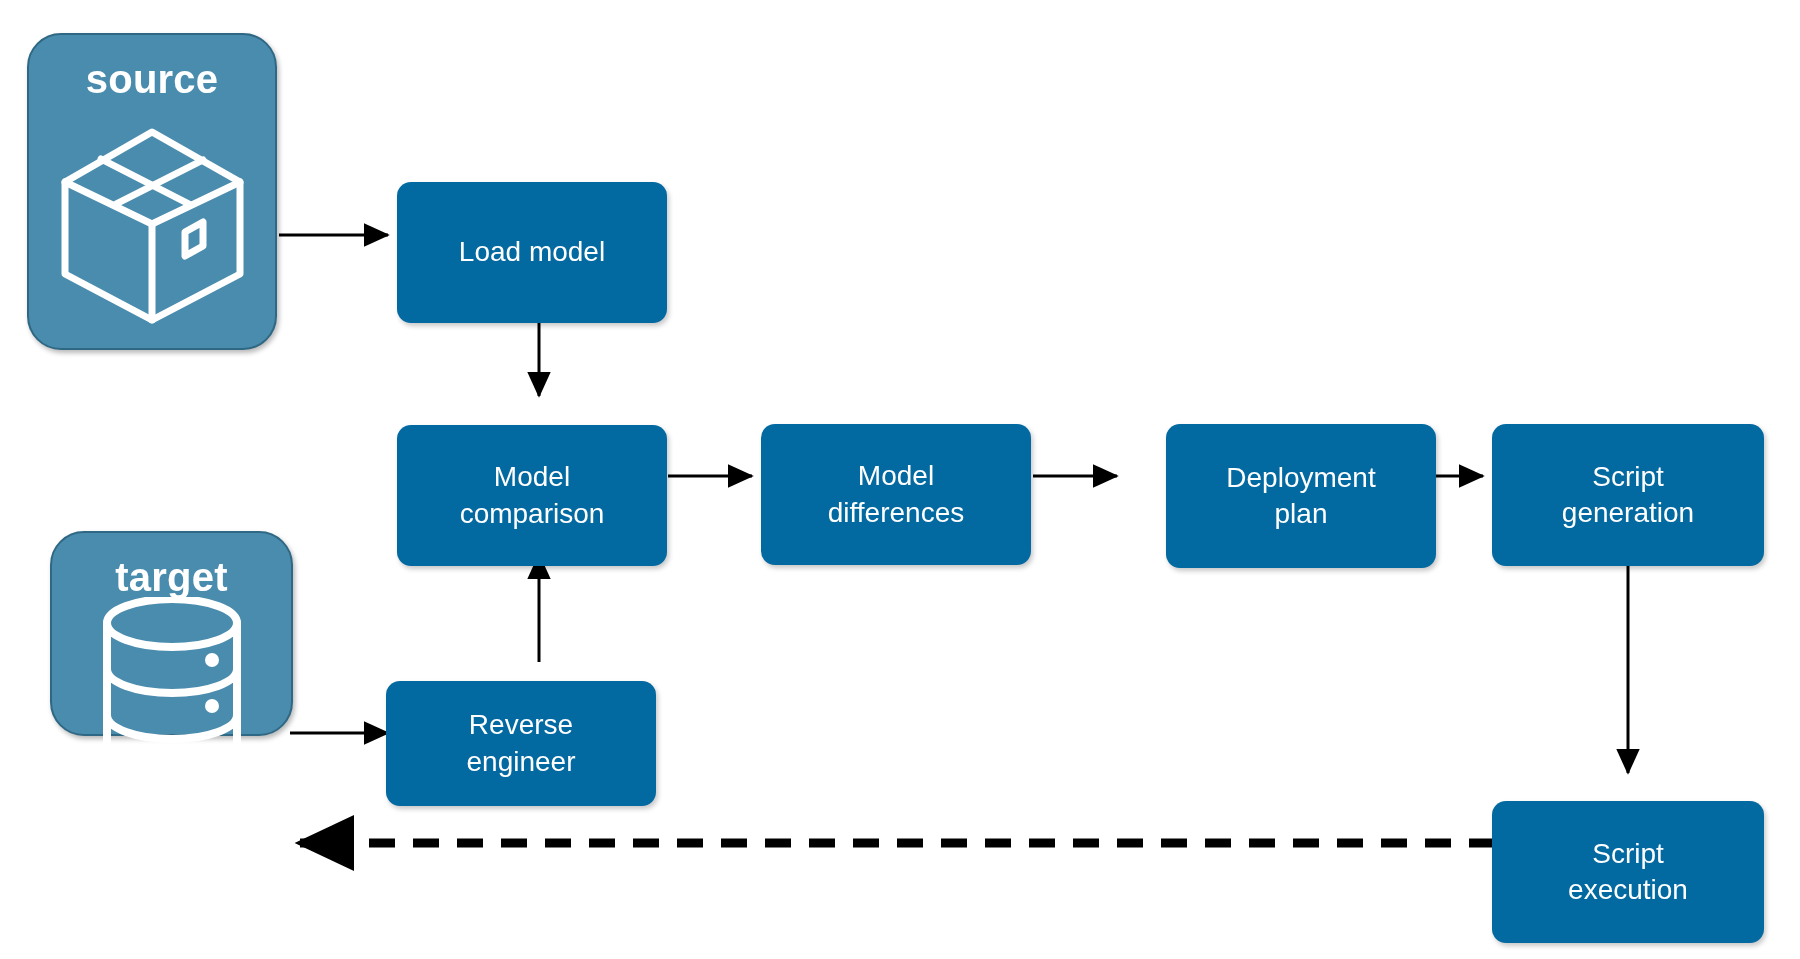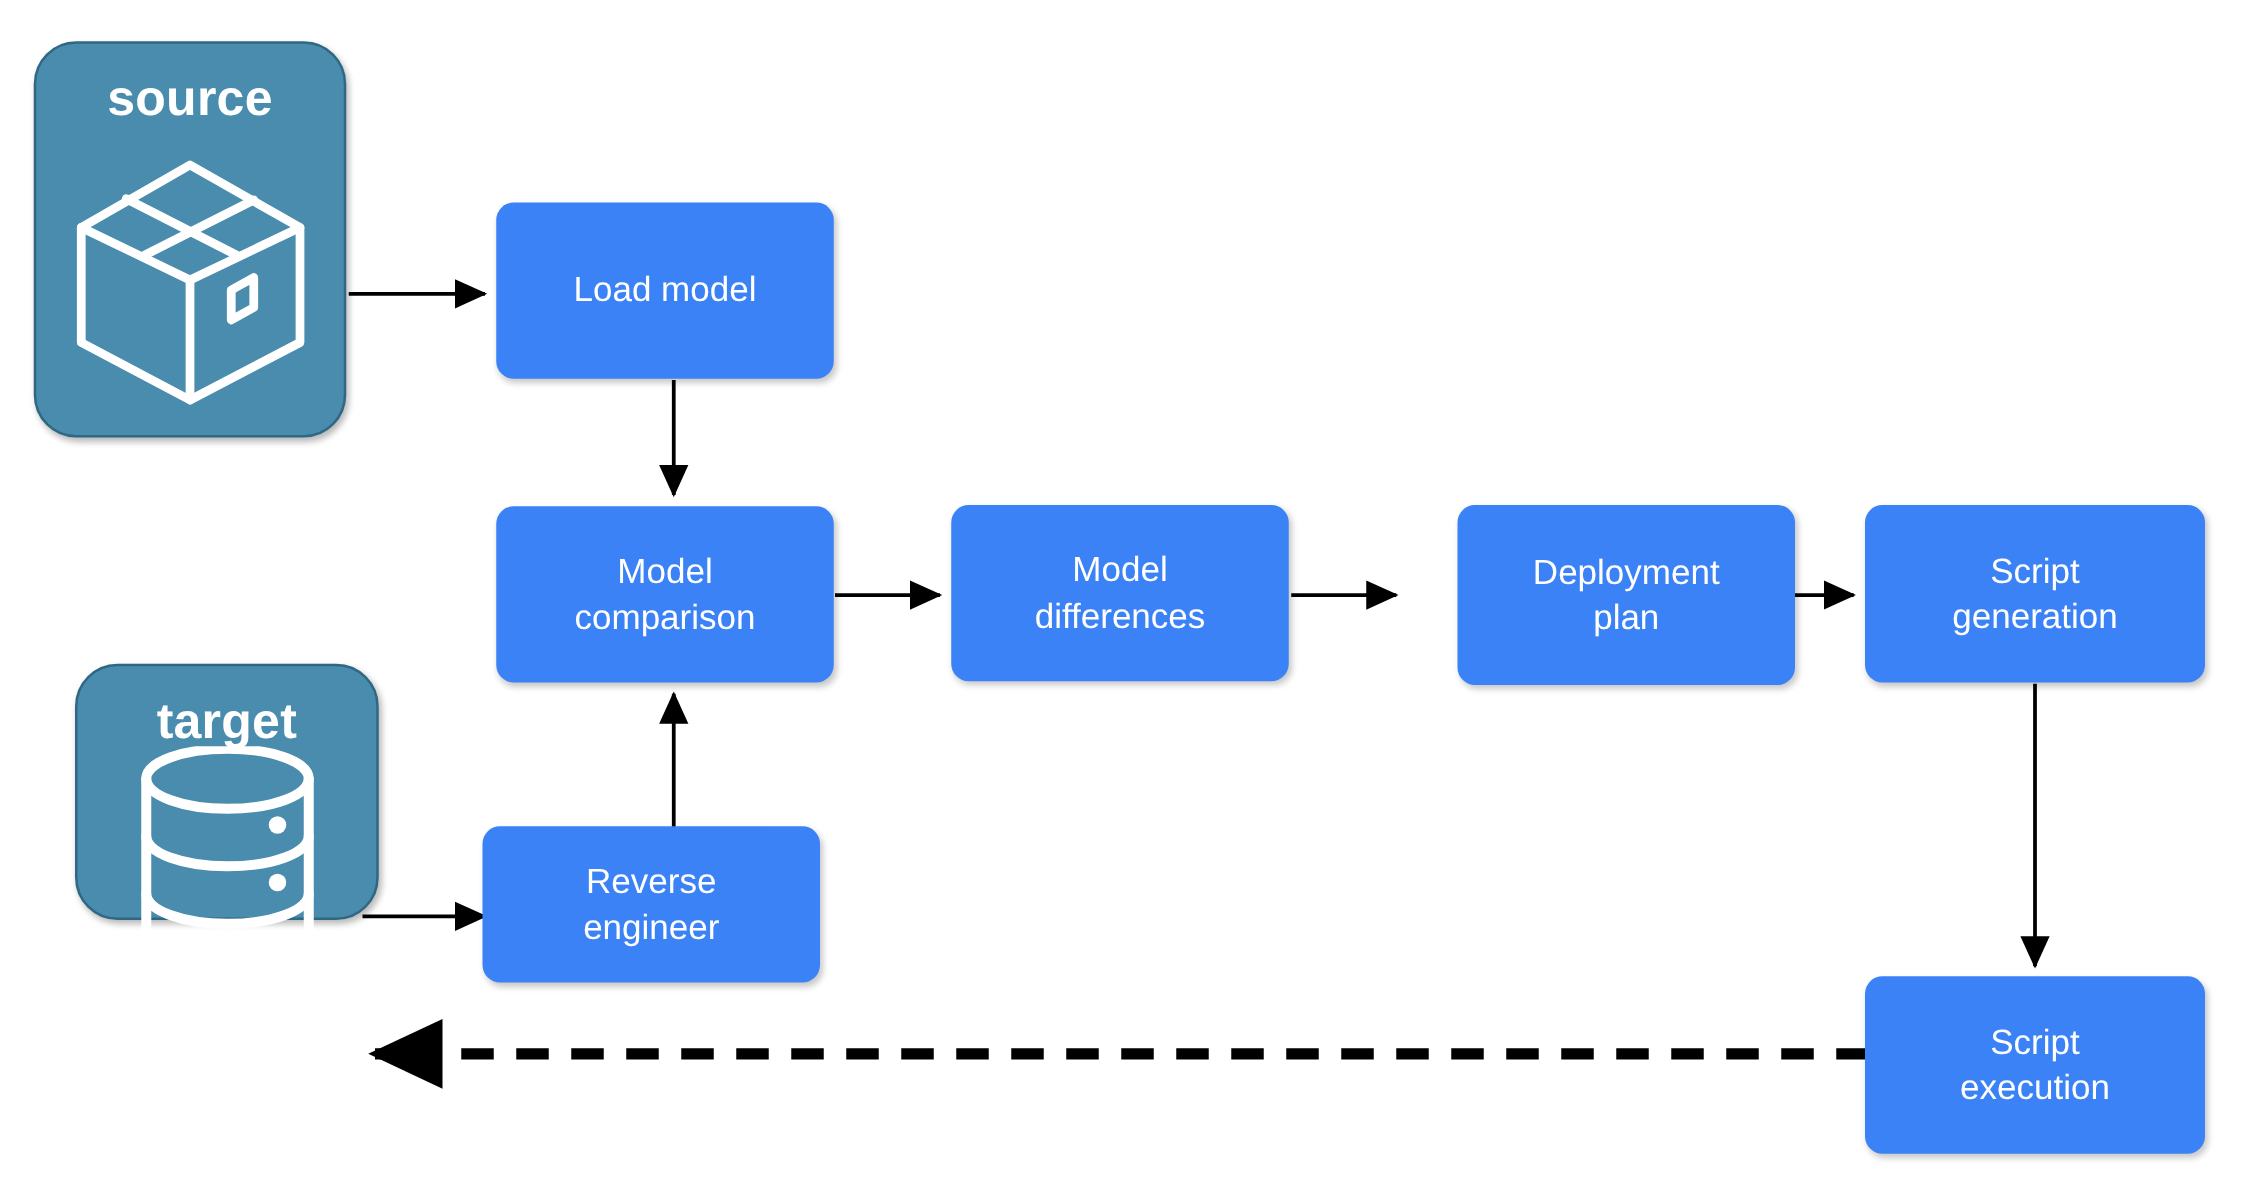--- a/index.html
+++ b/index.html
@@ -45,32 +45,33 @@
     display: flex;
     align-items: center;
     justify-content: center;
     width: 100%;
   }
 
   
   .proc {
     position: absolute;
     box-sizing: border-box;
-    background: #3b82f6;
+    background: #0369a1;
     border-radius: 14px;
     color: #ffffff;
     display: flex;
     align-items: center;
     justify-content: center;
     text-align: center;
     font-size: 28px;
     line-height: 1.30;
     padding: 4px 8px;
     box-shadow: 2px 3px 5px rgba(0,0,0,0.22);
     user-select: none;
+    margin-top: 20px;
   }
   .proc span { display: block; white-space: pre-line; }
 
   
   #connectors {
     position: absolute;
     left: 0;
     top: 0;
     width: 1800px;
     height: 959px;
@@ -123,21 +124,21 @@
         <path d="M8 58 L95 100 L183 58"></path>
 
         <path d="M44 35 L132 80"></path>
         <path d="M59 80 L146 36"></path>
 
         <path d="M128 108 L146 98 L146 122 L128 132 Z"></path>
       </svg>
     </div>
   </div>
 
-  <div class="endpoint" style="left:60px; top:531px; width:243px; height:205px;">
+  <div class="endpoint" style="left:50px; top:531px; width:243px; height:205px;">
     <div class="endpoint-label">target</div>
     <div class="endpoint-icon">
       <svg width="150" height="190" viewBox="0 0 150 190" xmlns="http://www.w3.org/2000/svg" fill="none" stroke="#ffffff" stroke-width="8" stroke-linejoin="round" stroke-linecap="round">
 
         <path d="M10 26 L10 164 A65 24 0 0 0 140 164 L140 26"></path>
 
         <ellipse cx="75" cy="26" rx="65" ry="24"></ellipse>
 
         <path d="M10 72 A65 24 0 0 0 140 72"></path>
 

